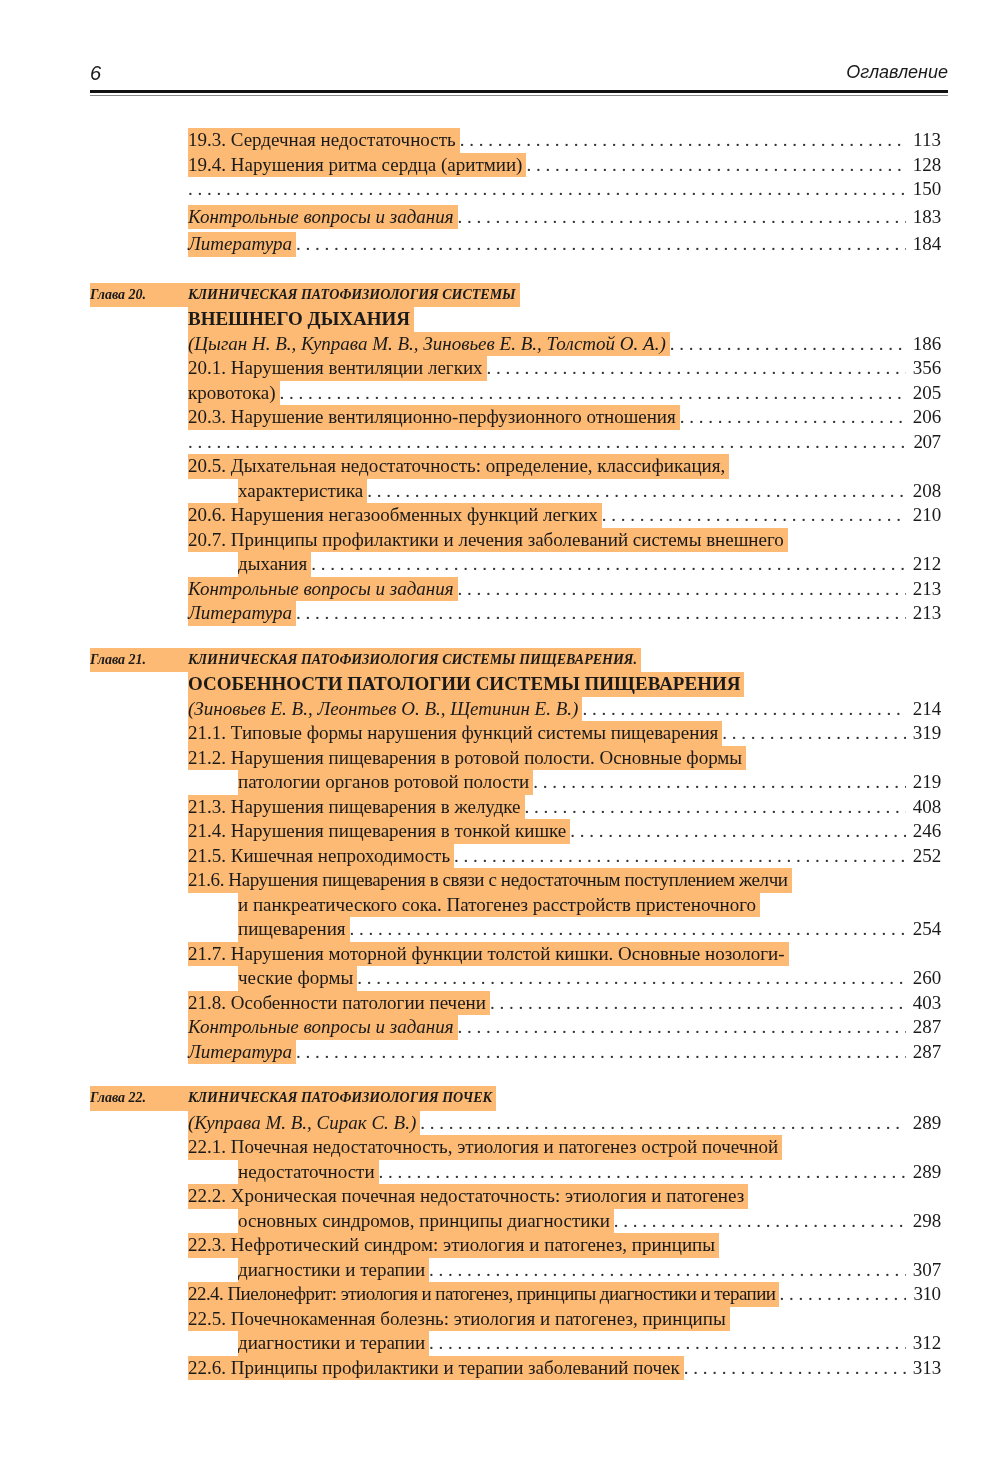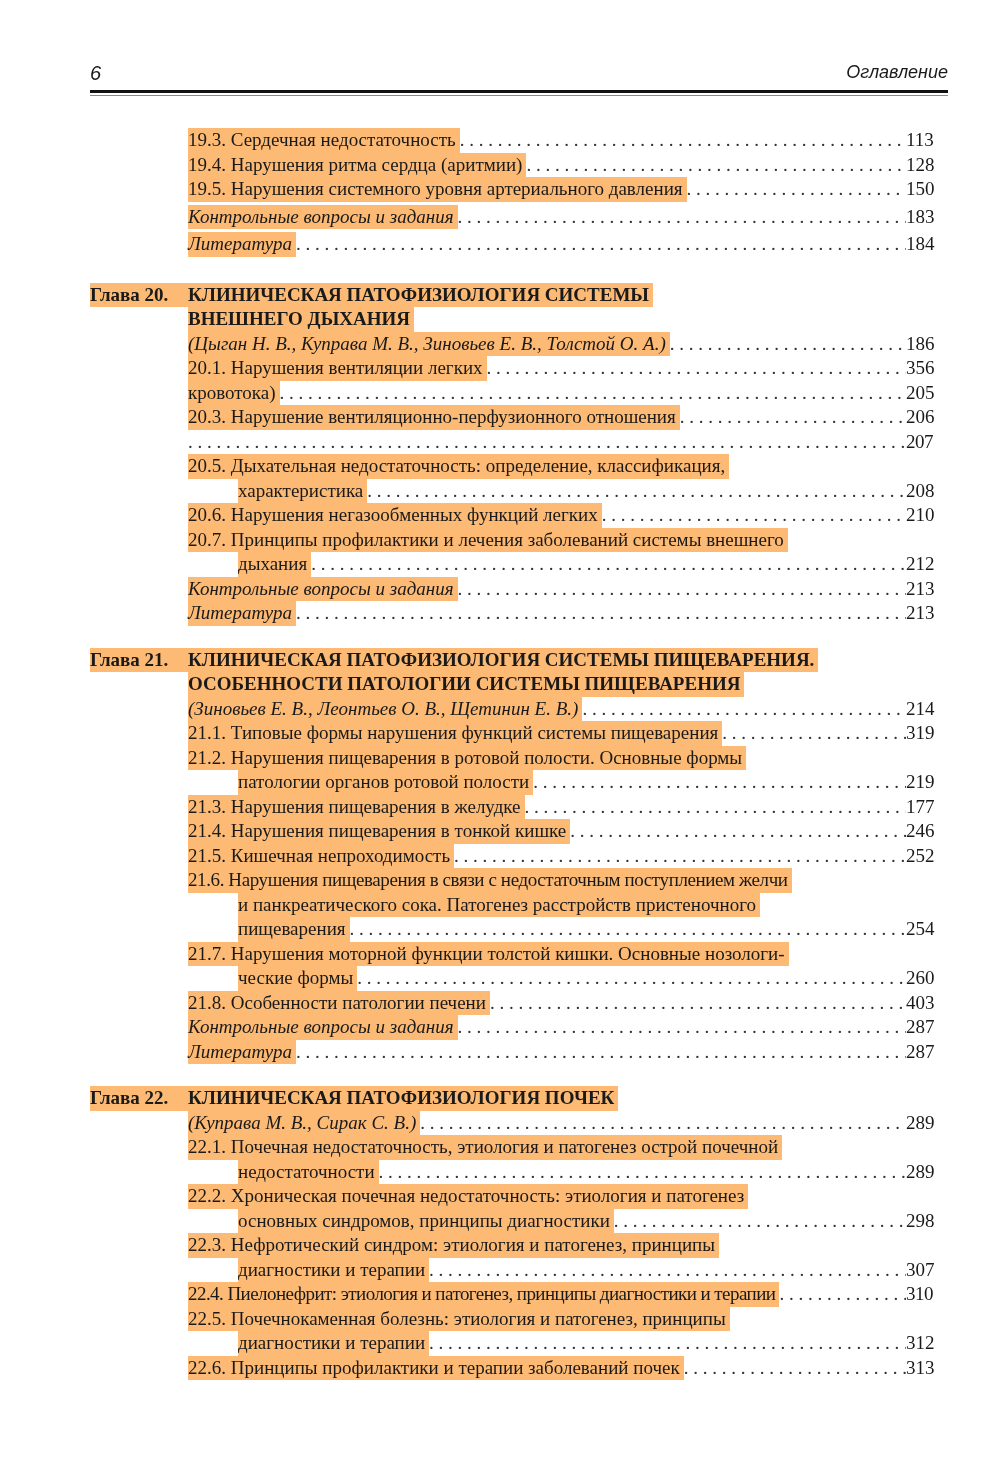--- a/index.html
+++ b/index.html
@@ -35,32 +35,32 @@
     }
     .row .text { flex: 0 0 auto; background: #fdba74; padding-right: 4px; }
     .row .leader {
       flex: 1 1 auto; overflow: hidden; letter-spacing: 2px; color: #333;
     }
     .row .leader::before {
       content: ". . . . . . . . . . . . . . . . . . . . . . . . . . . . . . . . . . . . . . . . . . . . . . . . . . . . . . . . . . . . . . . . . . . . . . . . . . . . . . . . . . . . . . . . . . . . . . . . . . .";
       letter-spacing: 0px;
     }
     .row .page {
-      flex: 0 0 42px; text-align: left;
+      flex: 0 0 42px; text-align: center;
     }
     .row.noleader .leader::before { content: ""; }
 
     .lvl-sec { padding-left: 98px; }
     .lvl-sec-cont { padding-left: 148px; }
     .lvl-frag { padding-left: 98px; }
     .italic .text { font-style: italic; font-family: Liberation Serif, serif; }
 
     .chapter { margin-top: 22px; }
     .chapter .row.chap-head {
-      font-weight: bold; font-size: 19px;
+      font-weight: bold; font-size: 14px; font-style: italic;
     }
     .chap-label { display: inline-block; width: 98px; }
     .chap-cont { padding-left: 98px; font-weight: bold; }
   </style>
 </head>
 <body>
 
 <div class="page-header">
   <span class="num">6</span>
   <span class="title">Оглавление</span>
@@ -75,21 +75,20 @@
       <span class="text">19.3. Сердечная недостаточность</span>
         <span class="leader"></span>
         <span class="page">113</span>
     </div>
     <div class="row lvl-sec">
       <span class="text">19.4. Нарушения ритма сердца (аритмии)</span>
         <span class="leader"></span>
         <span class="page">128</span>
     </div>
     <div class="row lvl-sec">
-      <span class="text">19.5. Нарушения системного уровня артериального давления</span>
         <span class="leader"></span>
         <span class="page">150</span>
     </div>
     <div class="row lvl-sec italic" style="margin-top:3px">
       <span class="text">Контрольные вопросы и задания</span>
         <span class="leader"></span>
         <span class="page">183</span>
     </div>
     <div class="row lvl-sec italic" style="margin-top:3px">
       <span class="text">Литература</span>
@@ -189,21 +188,21 @@
         <span class="page"></span>
     </div>
     <div class="row lvl-sec-cont">
       <span class="text">патологии органов ротовой полости</span>
         <span class="leader"></span>
         <span class="page">219</span>
     </div>
     <div class="row lvl-sec">
       <span class="text">21.3. Нарушения пищеварения в желудке</span>
         <span class="leader"></span>
-        <span class="page">177</span>
+        <span class="page">408</span>
     </div>
     <div class="row lvl-sec">
       <span class="text">21.4. Нарушения пищеварения в тонкой кишке</span>
         <span class="leader"></span>
         <span class="page">246</span>
     </div>
     <div class="row lvl-sec">
       <span class="text">21.5. Кишечная непроходимость</span>
         <span class="leader"></span>
         <span class="page">252</span>

